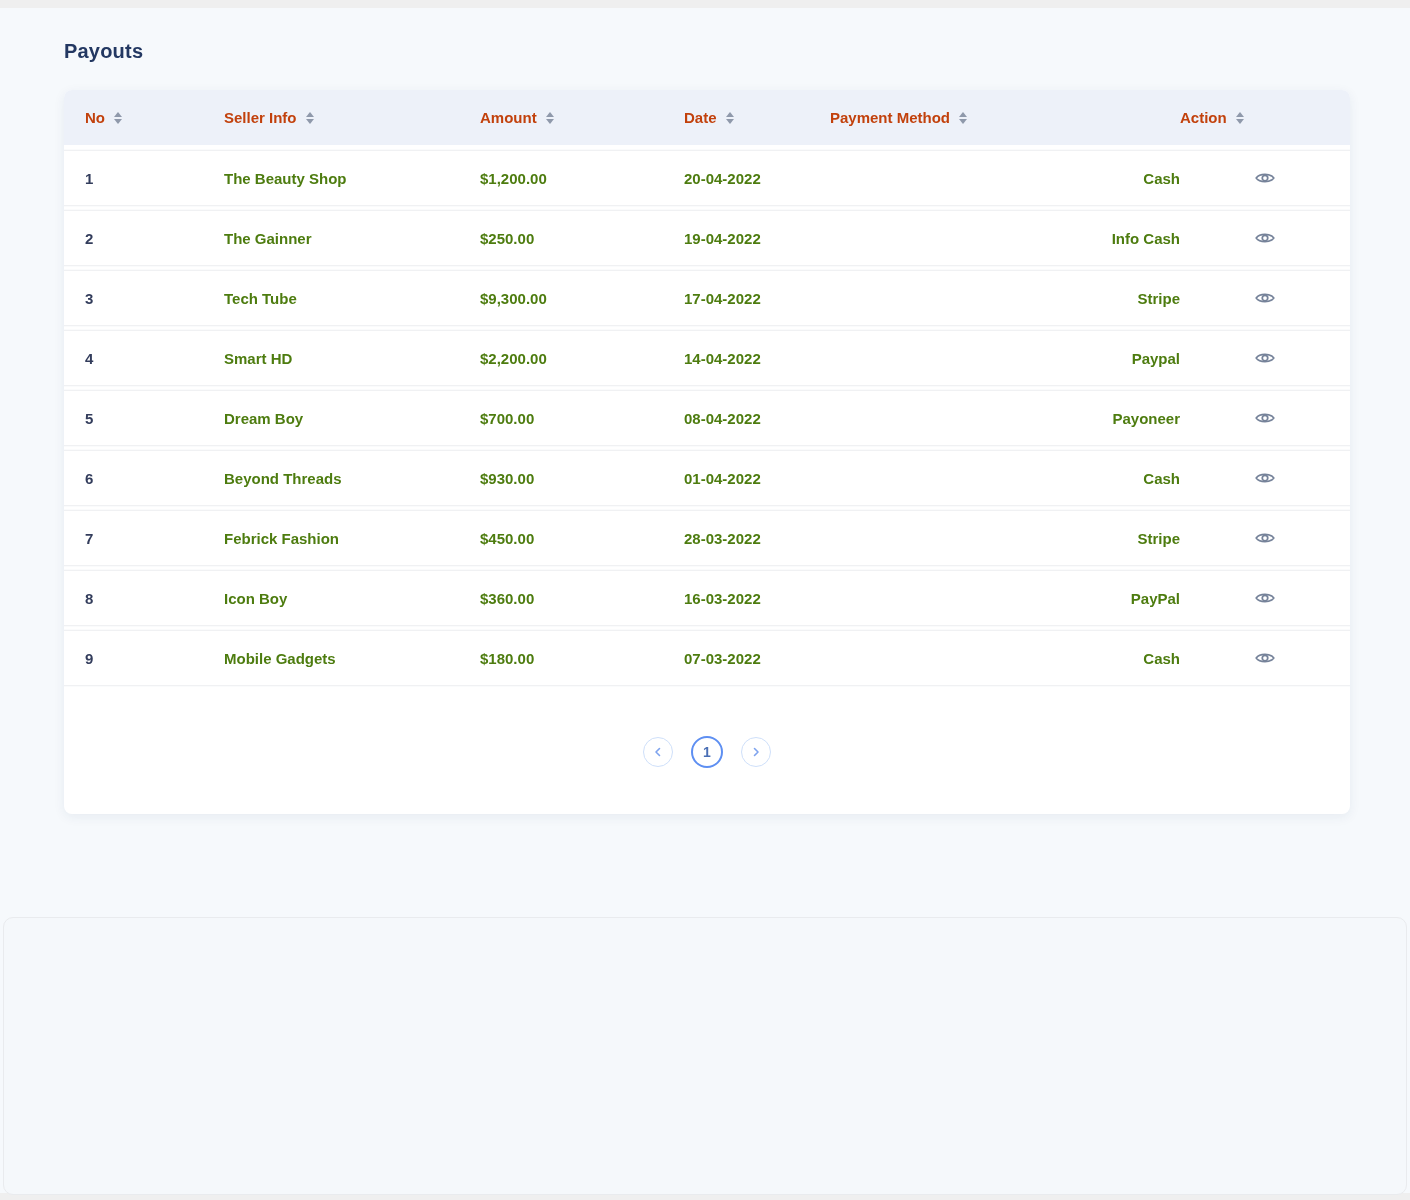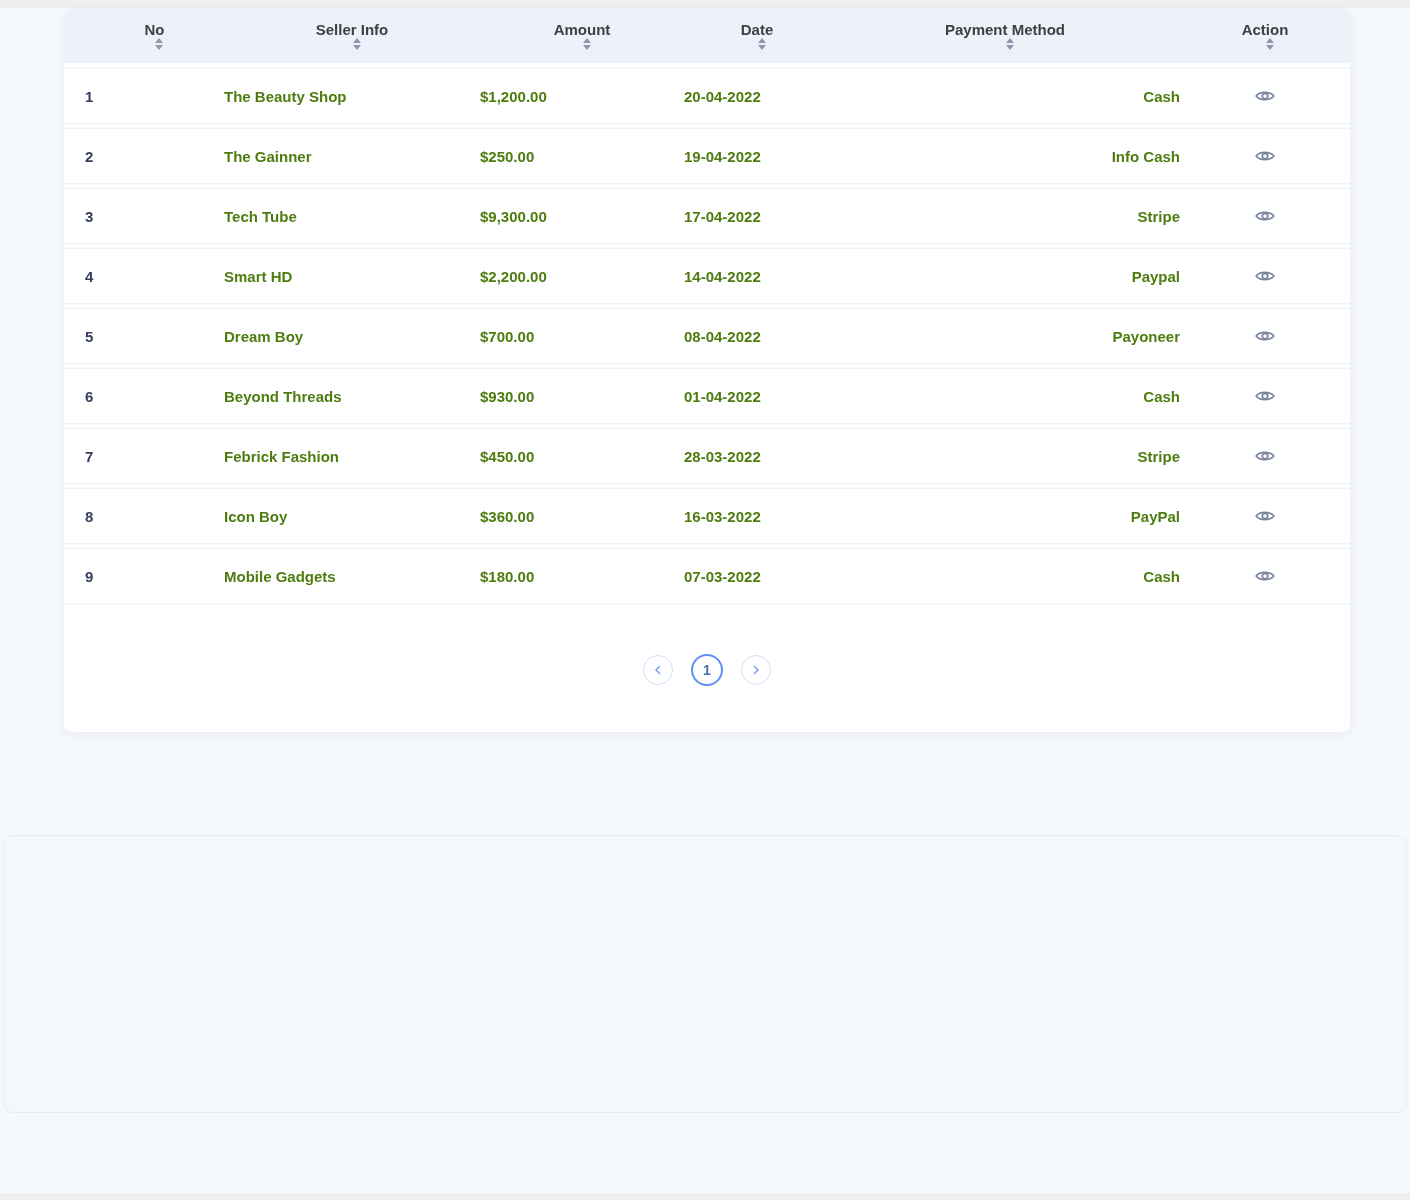--- a/index.html
+++ b/index.html
@@ -34,26 +34,25 @@
     grid-template-columns:160px 256px 204px 146px 350px 1fr;
     height:55px;
     align-items:center;
     background:#edf1f9;
   }
   .th {
     display:flex;
     align-items:center;
     font-size:15px;
     font-weight:700;
-    color:#404040;
+    color:#c2410c;
     cursor:pointer;
-    flex-direction:column;
   }
   .th.c1 { padding-left:21px; }
-  .th.center { justify-content:center; }
+  .th.center { }
   .sort { display:inline-flex; flex-direction:column; gap:2px; margin-left:9px; }
   .sort i { display:block; width:0; height:0; border-left:4px solid transparent; border-right:4px solid transparent; }
   .sort .up   { border-bottom:5px solid #8f99ab; }
   .sort .down { border-top:5px solid #8f99ab; }
   .tbody { padding-top:5px; }
   .row {
     display:grid;
     grid-template-columns:160px 256px 204px 146px 350px 1fr;
     height:56px;
     align-items:center;
@@ -106,20 +105,21 @@
     border:1px solid #e9ebee;
     border-radius:10px;
     background:#f5f8fb;
   }
 </style>
 </head>
 <body>
 
 <div class="page">
   <div class="content">
+    <h1 class="page-title">Payouts</h1>
 
     <div class="table-card">
       <div class="thead">
         <div class="th c1">
           <span>No</span>
           <span class="sort">
               <i class="up"></i>
               <i class="down"></i>
             </span>
         </div>

